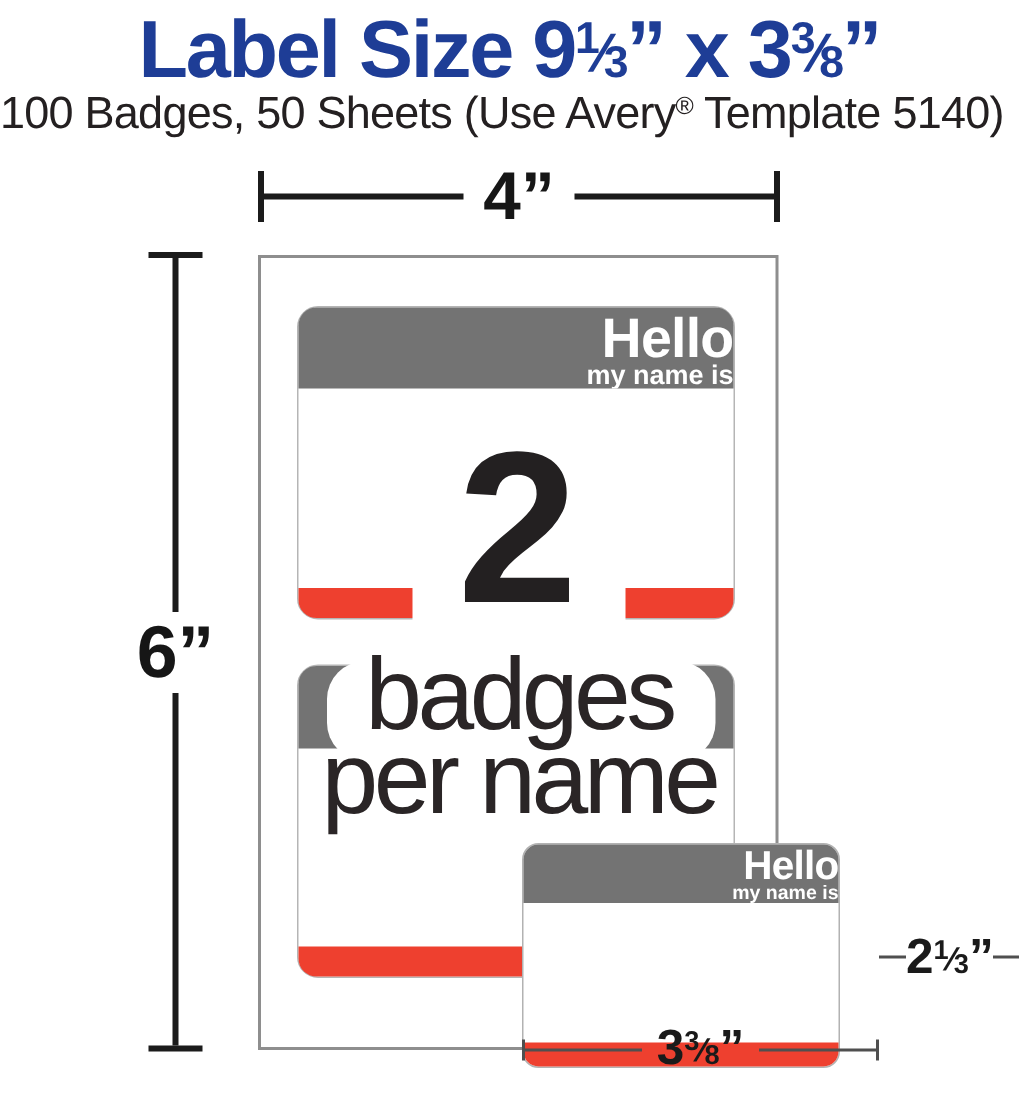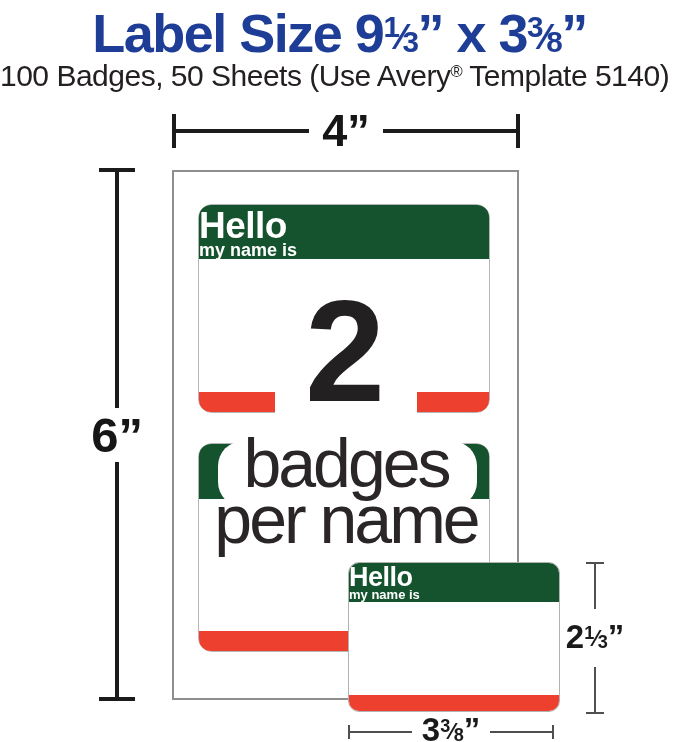--- a/index.html
+++ b/index.html
@@ -38,22 +38,22 @@
 
   
   .sheet { position:absolute; left:172px; top:170px; width:347px; height:530px;
            background:#fff; border:2px solid #8e8e8e; z-index:1; }
 
   .badge { position:absolute; background:#fff; border:1px solid #b5b5b5;
            border-radius:14px; z-index:2; }
   .badge-1 { left:198px; top:204px; width:292px; height:209px; }
   .badge-2 { left:198px; top:443px; width:292px; height:209px; }
 
-  .band-top { position:absolute; left:0; right:0; top:0; background:#14532d;
-              border-radius:12px 12px 0 0; text-align:left; color:#fff; overflow:hidden; }
+  .band-top { position:absolute; left:0; right:0; top:0; background:#737373;
+              border-radius:12px 12px 0 0; text-align:right; color:#fff; overflow:hidden; }
   .band-bot { position:absolute; left:0; right:0; bottom:0; background:#ee402f;
               border-radius:0 0 12px 12px; }
   .badge-1 .band-top { height:54px; padding-top:4px; }
   .badge-1 .band-bot { height:20px; }
   .badge-2 .band-top { height:55px; }
   .badge-2 .band-bot { height:20px; }
 
   .hello-lg { font-weight:bold; font-size:37px; line-height:33px; letter-spacing:-0.5px; }
   .mni-lg   { font-weight:bold; font-size:18px; line-height:17px; }
 
@@ -72,27 +72,27 @@
   
   .small-badge { position:absolute; left:348px; top:562px; width:212px; height:150px;
                  background:#fff; border:1px solid #b2b2b2; border-radius:11px; z-index:5; }
   .small-badge .band-top { height:39px; padding-top:3px; border-radius:10px 10px 0 0; }
   .small-badge .band-bot { height:16px; border-radius:0 0 10px 10px; }
   .hello-sm { font-weight:bold; font-size:27px; line-height:23px; letter-spacing:-0.5px; }
   .mni-sm   { font-weight:bold; font-size:13px; line-height:12px; }
 
   
   .dim-right { position:absolute; left:586px; top:562px; width:18px; height:152px;
-               display:flex; flex-direction:column; align-items:center; z-index:6; }
+               display:flex; align-items:center; z-index:6; }
   .dim-right .cap  { height:2px; width:18px; background:#4f4f4f; flex:none; }
   .dim-right .line { flex:1; width:2px; background:#4f4f4f; }
   .dim-right .lbl  { margin:6px 0; font-weight:bold; font-size:33px; line-height:36px;
                      color:#1a1a1a; white-space:nowrap; }
 
-  .dim-bottom { position:absolute; left:348px; top:720px; width:206px; height:23px;
+  .dim-bottom { position:absolute; left:348px; top:688px; width:238px; height:23px;
                 display:flex; align-items:center; z-index:6; }
   .dim-bottom .cap  { width:2px; height:14px; background:#4f4f4f; flex:none; }
   .dim-bottom .line { flex:1; height:2px; background:#4f4f4f; }
   .dim-bottom .lbl  { margin:0 10px; font-weight:bold; font-size:33px; line-height:23px;
                       color:#1a1a1a; white-space:nowrap; }
 </style>
 </head>
 <body>
 
 <div class="stage">

